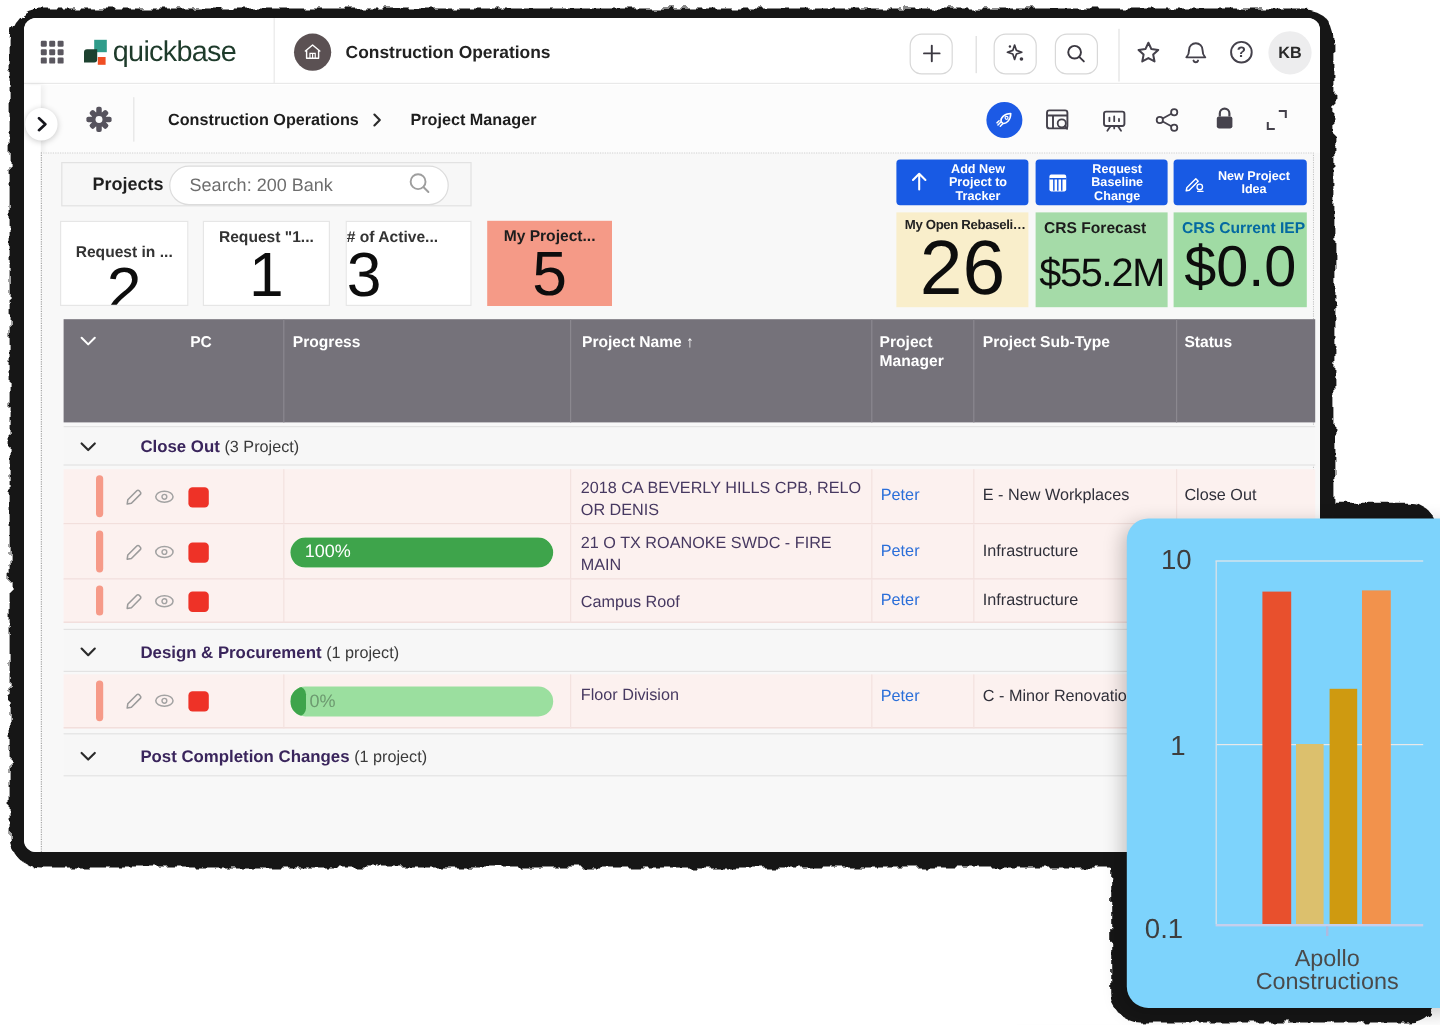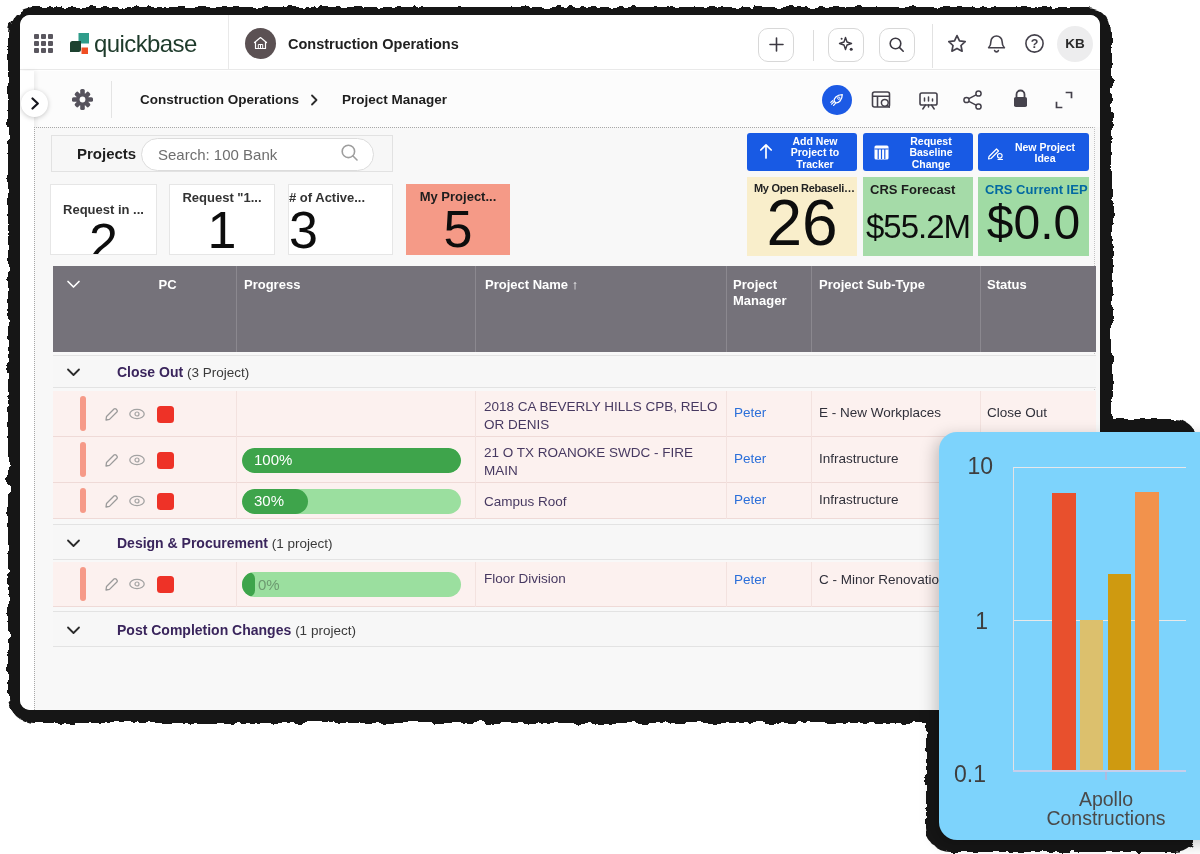--- a/index.html
+++ b/index.html
@@ -131,21 +131,21 @@
 <svg class="a" style="left:9px;top:82px" width="12" height="13" viewBox="0 0 12 13">
       <path d="M3.5 1.5 L8.8 6.5 L3.5 11.5" stroke="#16161d" stroke-width="2.2" fill="none" stroke-linecap="round" stroke-linejoin="round"></path>
     </svg>
 
 <div class="a" style="left:14px;top:112px;width:1066px;height:583px;background:#f8f8f8"></div>
 <div class="a" style="left:14px;top:112px;width:1061px;height:583px;border-top:1px dotted #a8a8a8;border-left:1px dotted #a8a8a8;border-right:1px dotted #c3c3c3"></div>
 
 <div class="a" style="left:31px;top:120px;width:342px;height:37px;background:#f7f7f7;border:1px solid #e2e2e2"></div>
 <div class="a" style="left:57px;top:130px;font-size:15px;font-weight:bold;color:#1f1f1f">Projects</div>
 <div class="a" style="left:121px;top:123px;width:233px;height:33px;background:#fff;border:1px solid #dcdcdc;border-radius:17px"></div>
-<div class="a" style="left:138px;top:131px;font-size:15px;color:#6e6e6e">Search: 100 Bank</div>
+<div class="a" style="left:138px;top:131px;font-size:15px;color:#6e6e6e">Search: 200 Bank</div>
 <svg class="a" style="left:320px;top:128px" width="20" height="20" viewBox="0 0 20 20">
       <circle cx="8.4" cy="8.4" r="6.2" stroke="#9e9e9e" stroke-width="1.6" fill="none"></circle>
       <path d="M13 13 L17 17" stroke="#9e9e9e" stroke-width="1.6" stroke-linecap="round"></path>
     </svg>
 
 <div class="a" style="left:30px;top:169px;width:107px;height:71px;background:#fff;border:1px solid #e6e6e6;text-align:center;overflow:hidden">
 <div style="margin-top:17px;font-size:13px;font-weight:bold;color:#333;white-space:nowrap">Request in ...</div>
 <div style="font-size:52px;color:#0d0d0d;line-height:50px">2</div>
     </div>
 <div class="a" style="left:149px;top:169px;width:106px;height:71px;background:#fff;border:1px solid #e6e6e6;text-align:center;overflow:hidden">
@@ -269,24 +269,20 @@
 <div class="a" style="left:927.5px;top:0;width:1px;height:36px;background:#f3e2df"></div>
 <div class="a" style="left:27.5px;top:5px;width:6px;height:25px;border-radius:3px;background:#f69a88"></div>
 <svg class="a" style="left:51px;top:10px" width="16" height="16" viewBox="0 0 16 16">
         <path d="M2.5 10.5 L10 3 a1.4 1.4 0 0 1 2 0 L12.9 4 a1.4 1.4 0 0 1 0 2 L5.5 13.4 L2 14 Z" stroke="#9b9b9b" stroke-width="1.3" fill="none" stroke-linejoin="round"></path>
       </svg>
 <svg class="a" style="left:75px;top:10px" width="18" height="16" viewBox="0 0 18 16">
         <ellipse cx="9" cy="8" rx="7.2" ry="4.6" stroke="#a3a3a3" stroke-width="1.3" fill="none"></ellipse>
         <circle cx="9" cy="8" r="2" stroke="#a3a3a3" stroke-width="1.2" fill="none"></circle>
       </svg>
 <div class="a" style="left:104px;top:10px;width:17px;height:17px;border-radius:3.5px;background:#ee3227"></div>
-<div class="a" style="left:189.5px;top:5.5px;width:219px;height:25px;border-radius:12.5px;background:#9bdf9f;overflow:hidden">
-<div style="position:absolute;left:0;top:0;width:66px;height:25px;border-radius:12.5px;background:#3ea44b"></div>
-<div style="position:absolute;left:12px;top:3.5px;font-size:15px;color:#fff">30%</div>
-</div>
 <div class="a" style="left:431.5px;top:10px;font-size:13.5px;line-height:18px;color:#473961">Campus Roof</div>
 <div class="a" style="left:681.5px;top:9px;font-size:13.5px;color:#2b6fd9">Peter</div>
 <div class="a" style="left:766.5px;top:9px;font-size:13.5px;color:#30303a">Infrastructure</div>
 <div class="a" style="left:934.5px;top:9px;font-size:13.5px;color:#30303a">Close Out</div>
 </div>
 <div class="a" style="left:32.5px;top:547px;width:1043.5px;height:45px;background:#fcf1ef;border-bottom:1px solid #efdad7">
 <div class="a" style="left:183.3px;top:0;width:1px;height:45px;background:#f3e2df"></div>
 <div class="a" style="left:422.9px;top:0;width:1px;height:45px;background:#f3e2df"></div>
 <div class="a" style="left:673.5px;top:0;width:1px;height:45px;background:#f3e2df"></div>
 <div class="a" style="left:758.5px;top:0;width:1px;height:45px;background:#f3e2df"></div>

